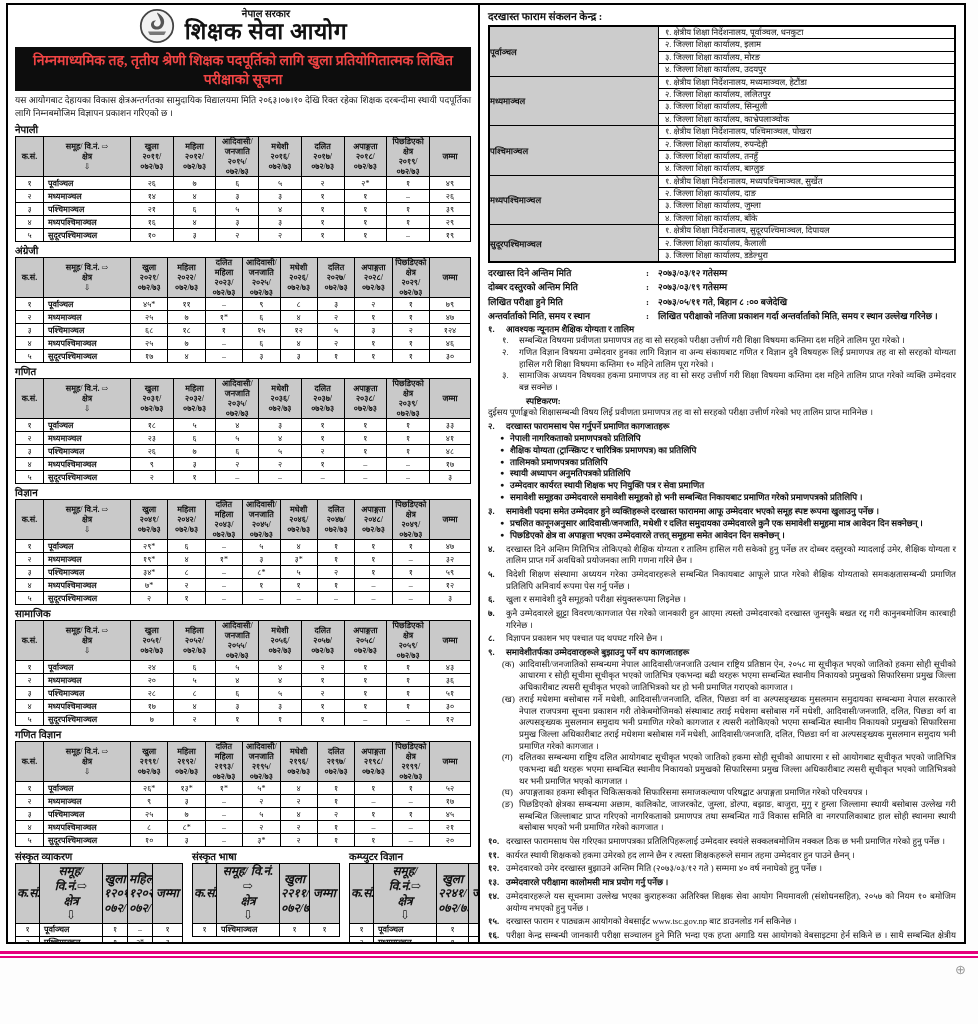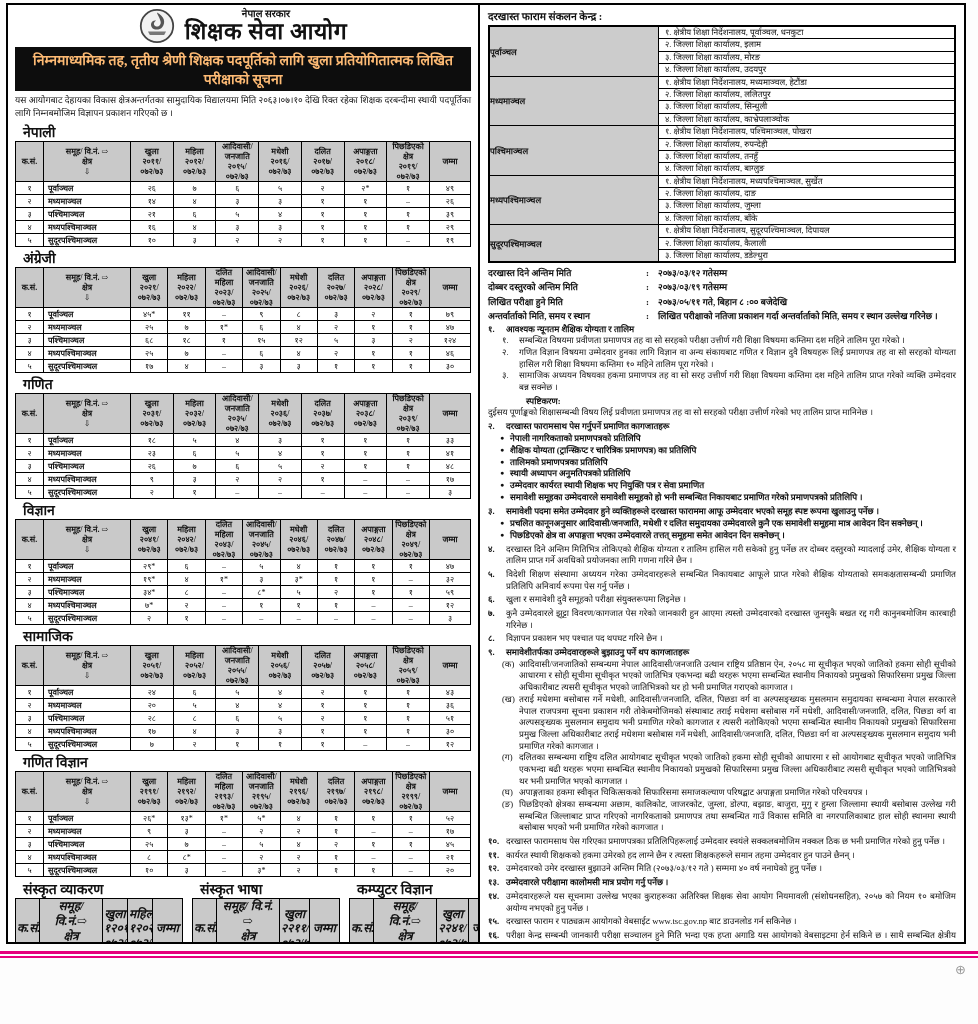--- a/index.html
+++ b/index.html
@@ -8,25 +8,25 @@
   .frame{position:absolute;left:6px;top:3px;width:960px;height:941px;border:2px solid #000;background:#fff;display:flex;box-sizing:border-box;}
   .col-left{width:472px;border-right:2px solid #000;padding:3px 7px 18px 7px;box-sizing:border-box;overflow:hidden;}
   .col-right{flex:1;padding:4px 8px 2px 8px;box-sizing:border-box;overflow:hidden;}
 
   
   .hdr{text-align:center;line-height:1.1;}
   .hdr-row{display:flex;align-items:center;justify-content:center;gap:10px;}
   .emblem{width:36px;height:36px;flex:none;}
   .govt{font-size:10px;font-weight:bold;}
   .commission{font-size:23px;font-weight:bold;letter-spacing:.5px;}
-  .banner{background:#0d0d0d;color:#fdba74;font-weight:bold;font-size:14px;text-align:center;padding:3px 4px;margin:3px 0 3px 0;}
+  .banner{background:#0d0d0d;color:#ef4444;font-weight:bold;font-size:14px;text-align:center;padding:3px 4px;margin:3px 0 3px 0;}
   .intro{font-size:9px;line-height:1.45;text-align:justify;margin-bottom:2px;}
 
   
-  .tbl-title{font-weight:bold;font-size:14px;margin:1px 0 0 8px;}
+  .tbl-title{font-weight:bold;font-size:10px;margin:1px 0 0 0;}
   table.vtab{width:100%;border-collapse:collapse;table-layout:fixed;margin-bottom:1px;}
   table.vtab th,table.vtab td{border:1px solid #000;font-size:8px;text-align:center;padding:0 1px;line-height:1.22;overflow:hidden;}
   table.vtab th{background:#c9c9c9;font-weight:bold;white-space:pre-line;vertical-align:middle;height:36px;}
   table.vtab td{height:12px;}
   table.vtab td.region{text-align:left;padding-left:4px;font-weight:bold;}
   th.c-sn{width:25px;} th.c-region{width:84px;} th.c-total{width:38px;}
   .small-tables{display:flex;gap:9px;align-items:flex-start;margin-top:1px;}
   .small-tables .tbl-block{flex:none;}
   .small-tables table.vtab th{height:32px;font-size:12px;font-style:italic;}
   .st1{width:168px;} .st2{width:148px;} .st3{width:150px;}

